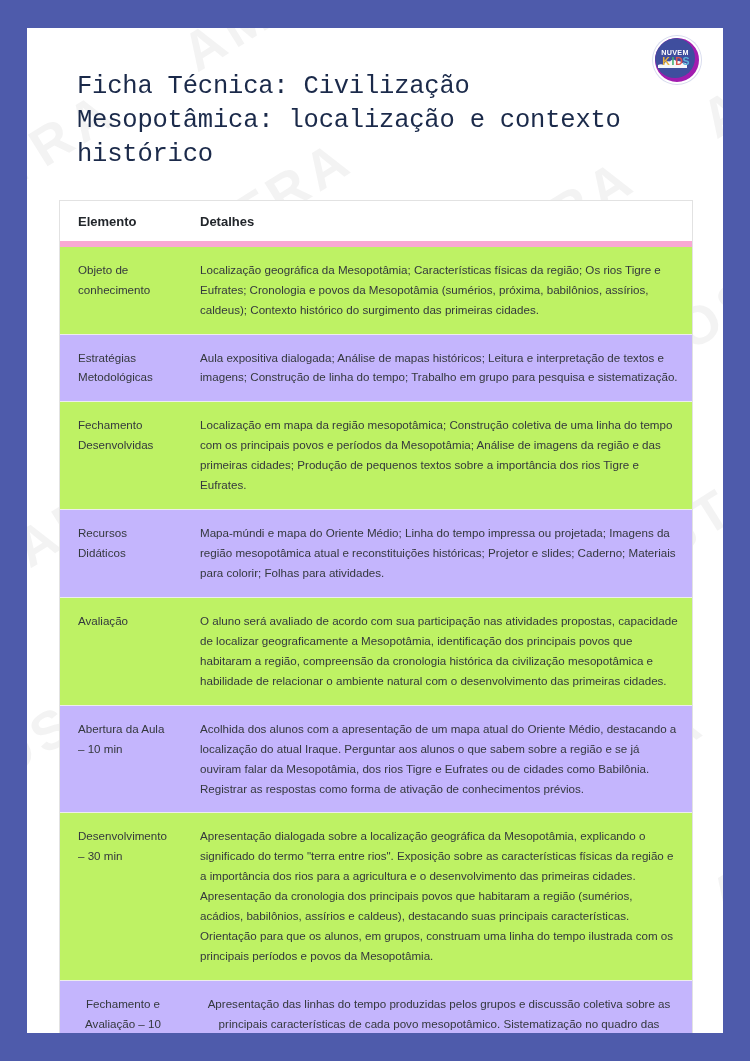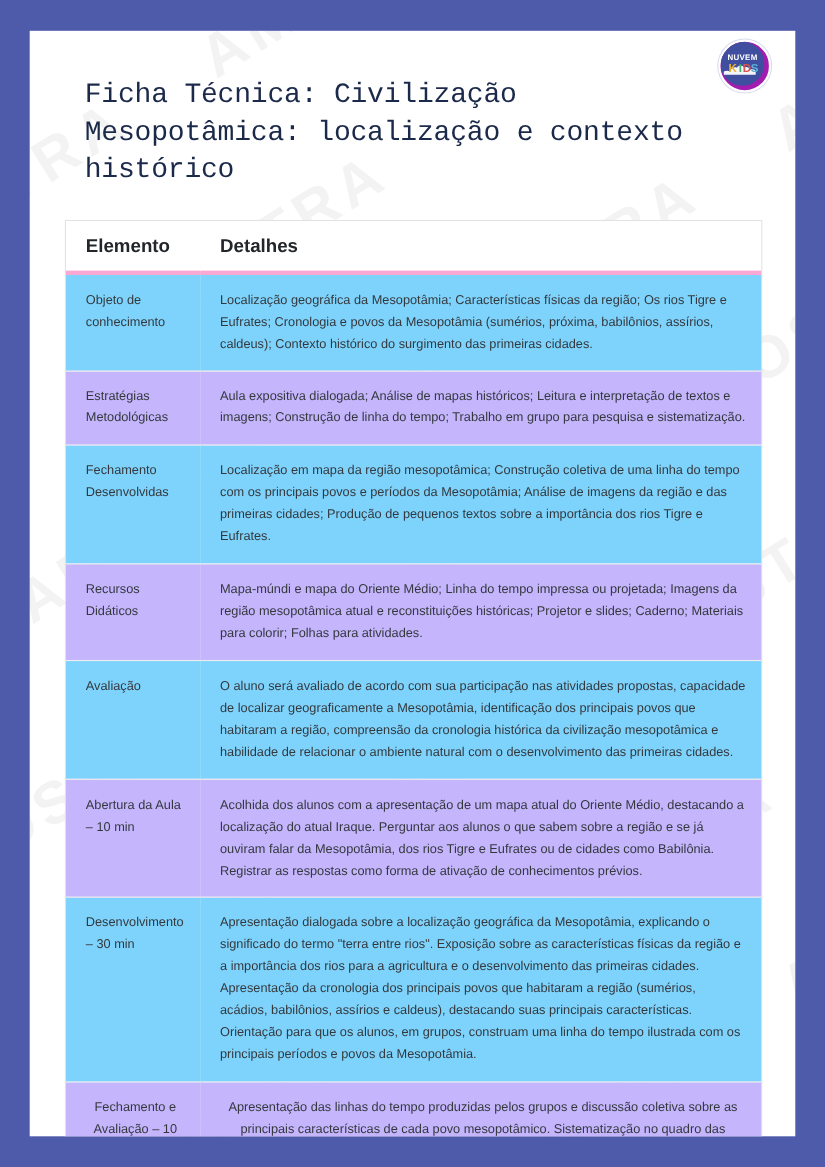--- a/index.html
+++ b/index.html
@@ -90,43 +90,43 @@
     margin: 28px 30px 0 32px;
     border: 1px solid #e2e2e2;
   }
   table.spec-table {
     width: 100%;
     border-collapse: collapse;
     table-layout: fixed;
   }
   table.spec-table th {
     text-align: left;
-    font-size: 17px;
+    font-size: 13px;
     font-weight: 700;
     color: #22262b;
     padding: 13px 12px 12px 18px;
     background: #ffffff;
-    border-bottom: 4px solid #f9a8d4;
+    border-bottom: 6px solid #f9a8d4;
     vertical-align: top;
   }
   table.spec-table td {
     font-size: 11.6px;
     color: #34383d;
     line-height: 1.72;
     padding: 13px 14px 14px 18px;
     vertical-align: top;
     border-bottom: 1px solid #ededed;
   }
   table.spec-table tr:last-child td { border-bottom: none; text-align: center; }
   col.col-elemento { width: 122px; }
   td.cell-elemento {
     color: #3a3f45;
     padding-right: 6px;
   }
-  tr.stripe td { background: #7dd3fc; }
+  tr.stripe td { background: #bef264; }
   tr.plain td { background: #c4b5fd; }
 </style>
 </head>
 <body>
 
 <div class="page-frame">
 
   <div class="watermark-layer" id="watermark-layer">
       <div class="watermark-row"><span>AMOSTRA</span></div>
       <div class="watermark-row offset"><span>AMOSTRA</span><span>AMOSTRA</span></div>

